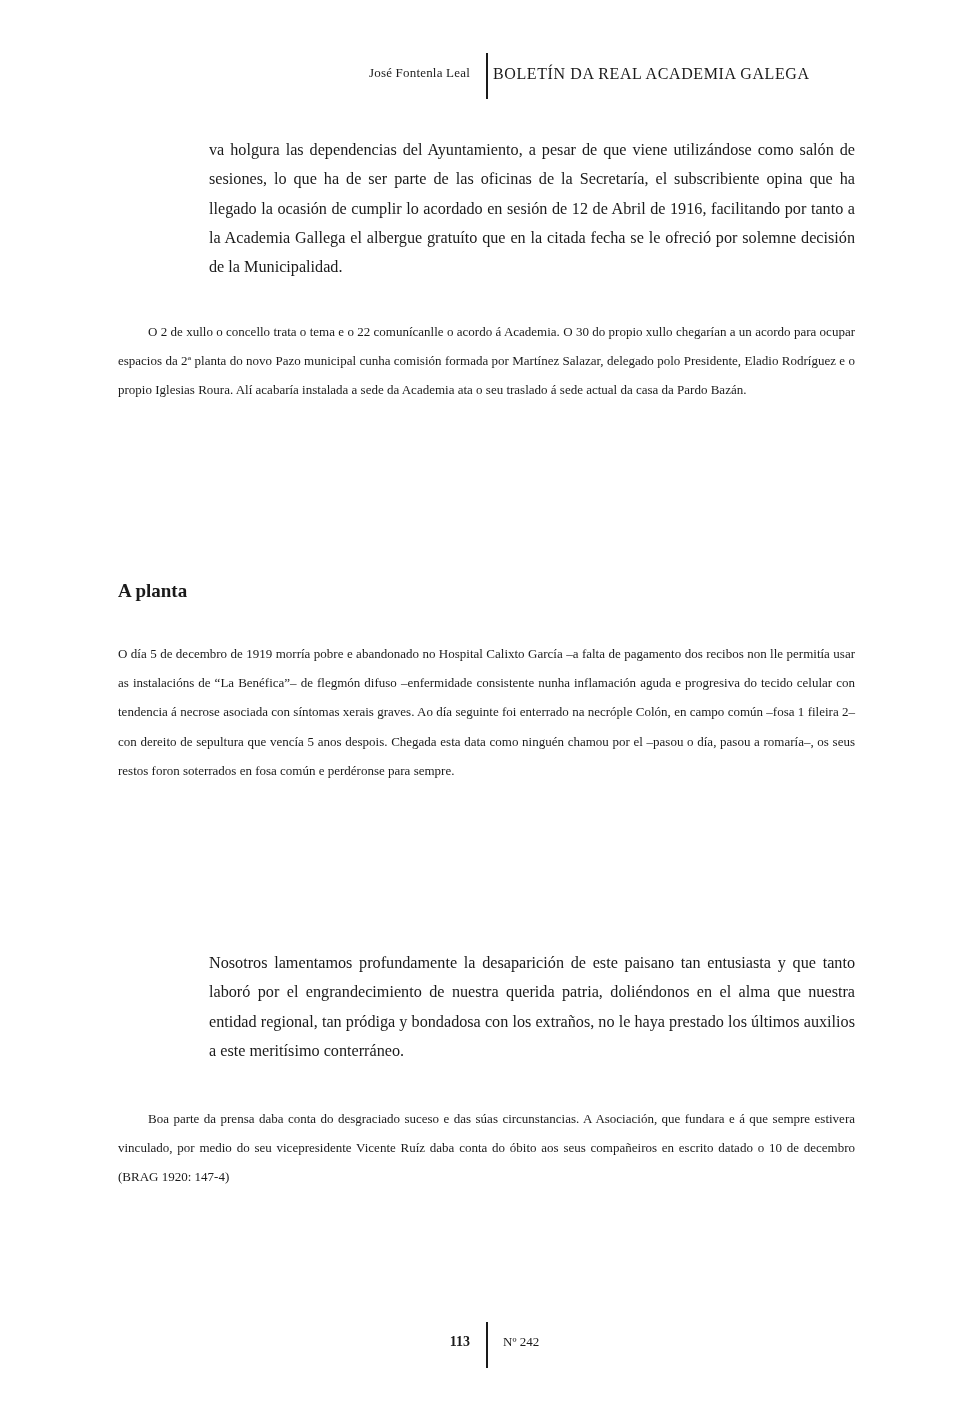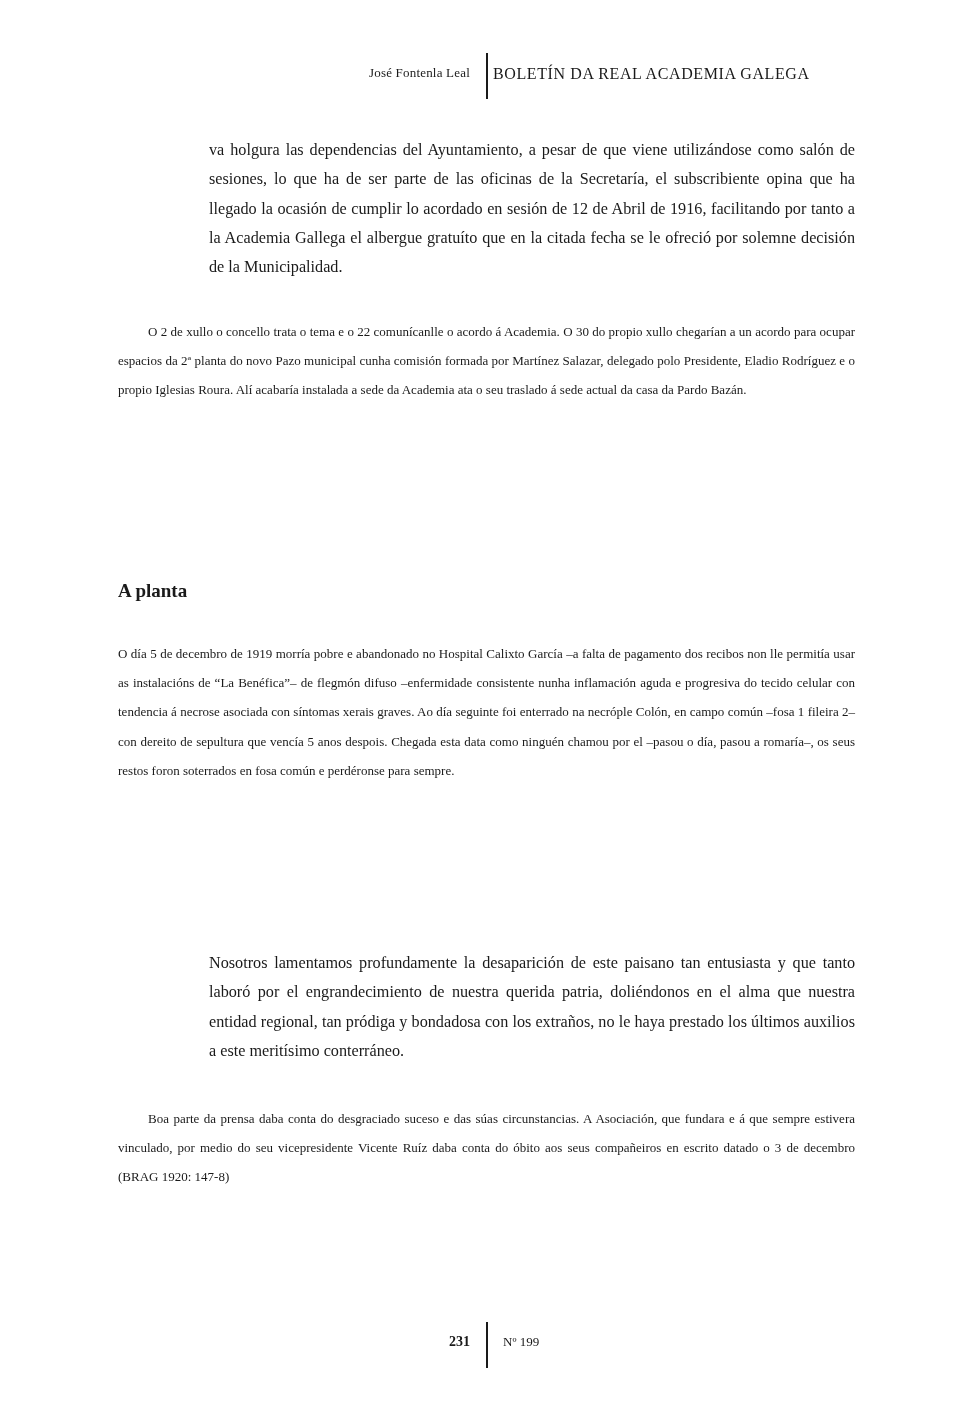--- a/index.html
+++ b/index.html
@@ -131,20 +131,20 @@
 
 <div class="text-block" style="top:639px;">
   <p>O día 5 de decembro de 1919 morría pobre e abandonado no Hospital Calixto García –a falta de pagamento dos recibos non lle permitía usar as instalacións de “La Benéfica”– de flegmón difuso –enfermidade consistente nunha inflamación aguda e progresiva do tecido celular con tendencia á necrose asociada con síntomas xerais graves. Ao día seguinte foi enterrado na necróple Colón, en campo común –fosa 1 fileira 2– con dereito de sepultura que vencía 5 anos despois. Chegada esta data como ninguén chamou por el –pasou o día, pasou a romaría–, os seus restos foron soterrados en fosa común e perdéronse para sempre.</p>
 </div>
 
 <div class="quote" style="top:949px;">
   <p>Nosotros lamentamos profundamente la desaparición de este paisano tan entusiasta y que tanto laboró por el engrandecimiento de nuestra querida patria, doliéndonos en el alma que nuestra entidad regional, tan pródiga y bondadosa con los extraños, no le haya prestado los últimos auxilios a este meritísimo conterráneo.</p>
 </div>
 
 <div class="text-block" style="top:1104px;">
-  <p class="indent">Boa parte da prensa daba conta do desgraciado suceso e das súas circunstancias. A Asociación, que fundara e á que sempre estivera vinculado, por medio do seu vicepresidente Vicente Ruíz daba conta do óbito aos seus compañeiros en escrito datado o 3 de decembro (BRAG 1920: 147-8)</p>
+  <p class="indent">Boa parte da prensa daba conta do desgraciado suceso e das súas circunstancias. A Asociación, que fundara e á que sempre estivera vinculado, por medio do seu vicepresidente Vicente Ruíz daba conta do óbito aos seus compañeiros en escrito datado o 10 de decembro (BRAG 1920: 147-4)</p>
 </div>
 
 <div class="folio">
-  <span class="page-number">231</span>
+  <span class="page-number">113</span>
   <span class="rule"></span>
-  <span class="issue">Nº 199</span>
+  <span class="issue">Nº 242</span>
 </div>
 
 </body></html>

